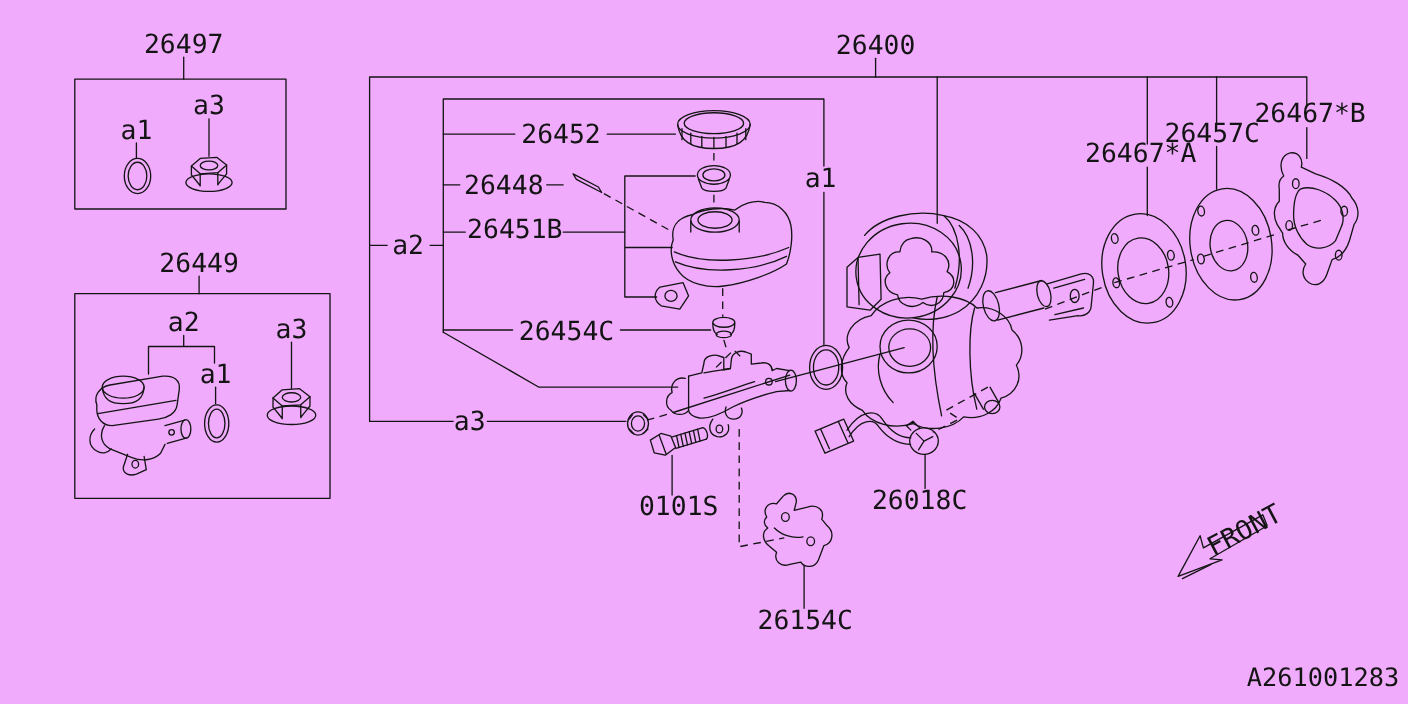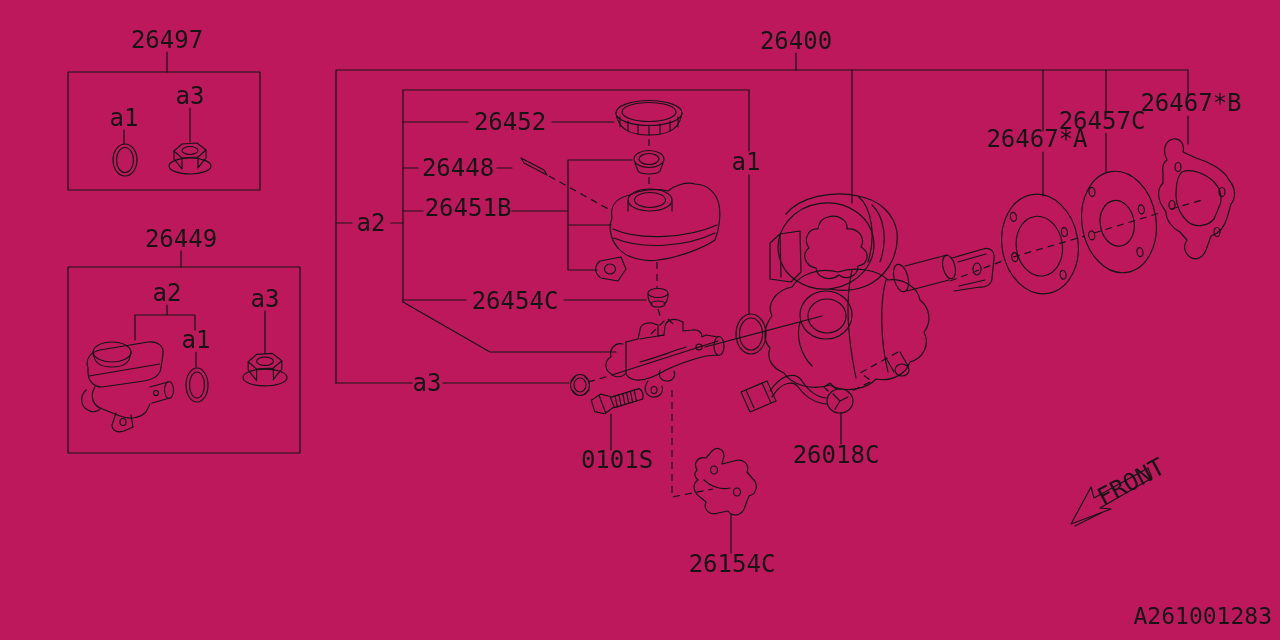--- a/index.html
+++ b/index.html
@@ -1,16 +1,16 @@
 <!DOCTYPE html>
 <html><head>
 <meta charset="utf-8">
 <style>
   html,body{margin:0;padding:0;background:#ffffff;}
-  .canvas{position:relative;width:1280px;height:640px;background:#be185d;overflow:hidden;}
+  .canvas{position:relative;width:1280px;height:640px;background:#f0abfc;overflow:hidden;}
   svg{display:block;}
   svg *{vector-effect:non-scaling-stroke;}
   .ln{fill:none;stroke:#141414;stroke-width:1.2;stroke-linecap:round;stroke-linejoin:round;}
   .dash{fill:none;stroke:#141414;stroke-width:1.2;stroke-linecap:butt;stroke-dasharray:7 5;}
   .lbl{font-family:"DejaVu Sans Mono","Liberation Mono",monospace;font-size:24px;fill:#141414;}
   .lbl-sm{font-family:"DejaVu Sans Mono","Liberation Mono",monospace;font-size:23px;fill:#141414;}
   .mid{text-anchor:middle;}
   .end{text-anchor:end;}
 </style>
 </head>

